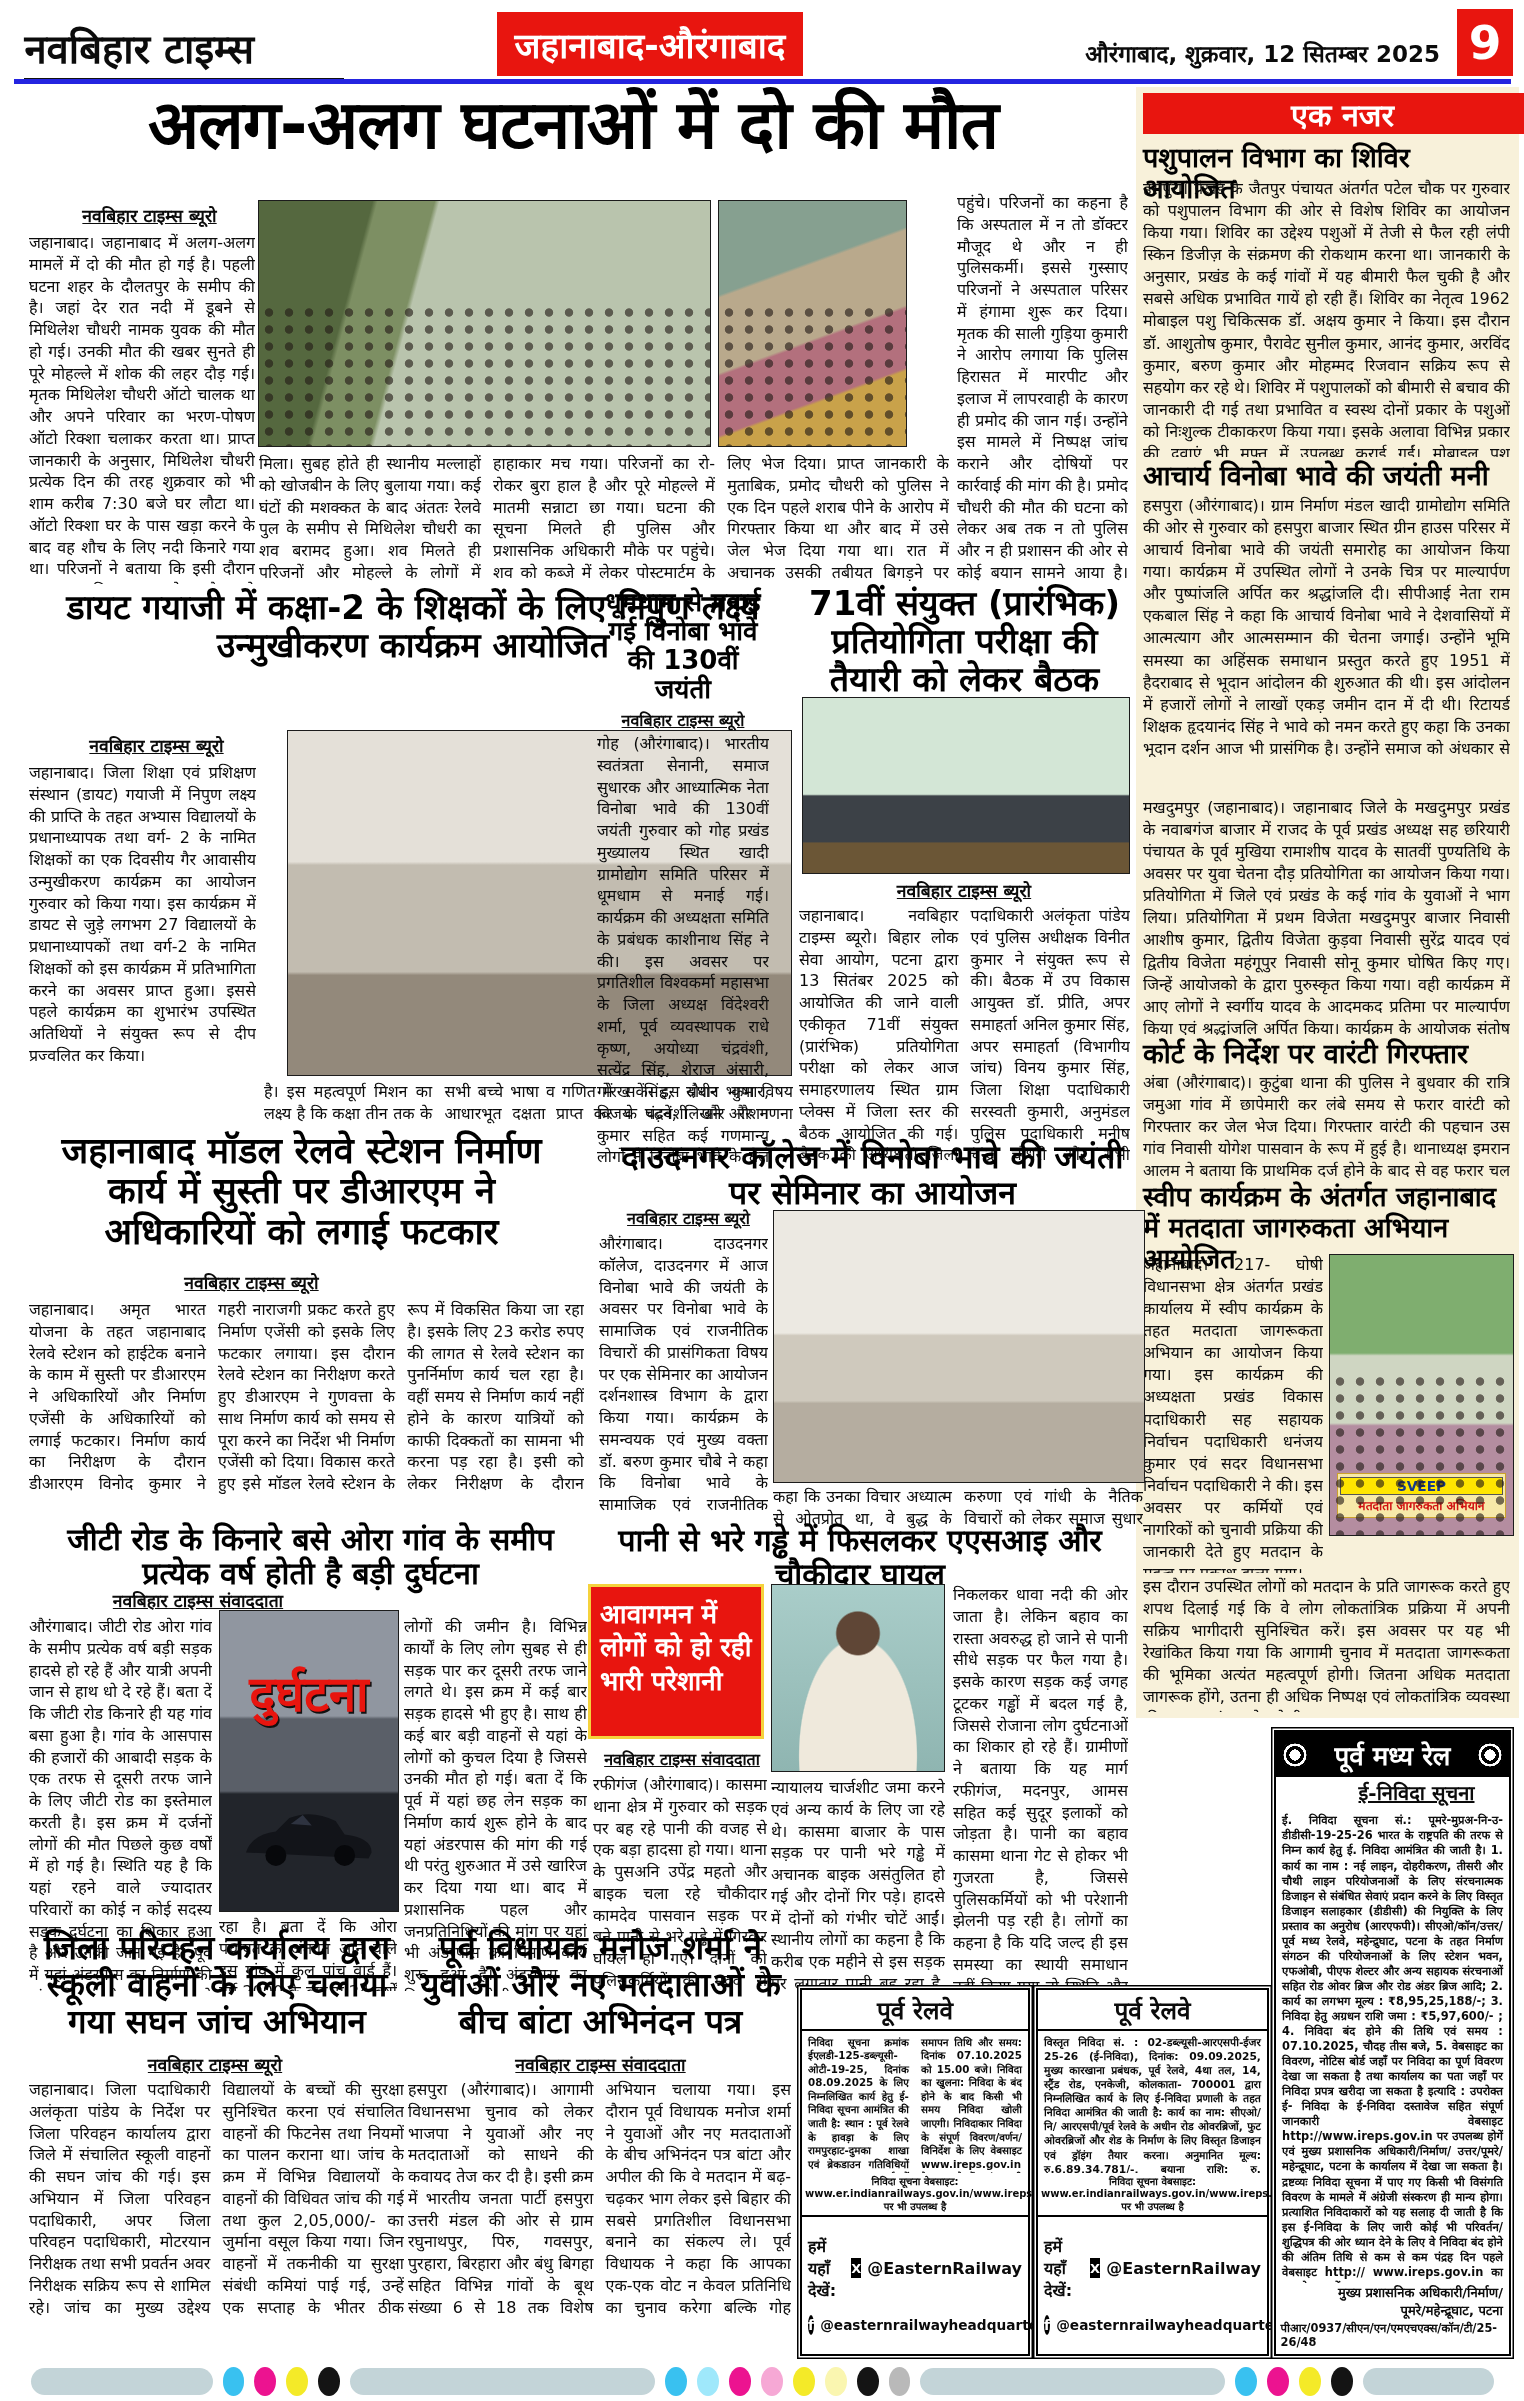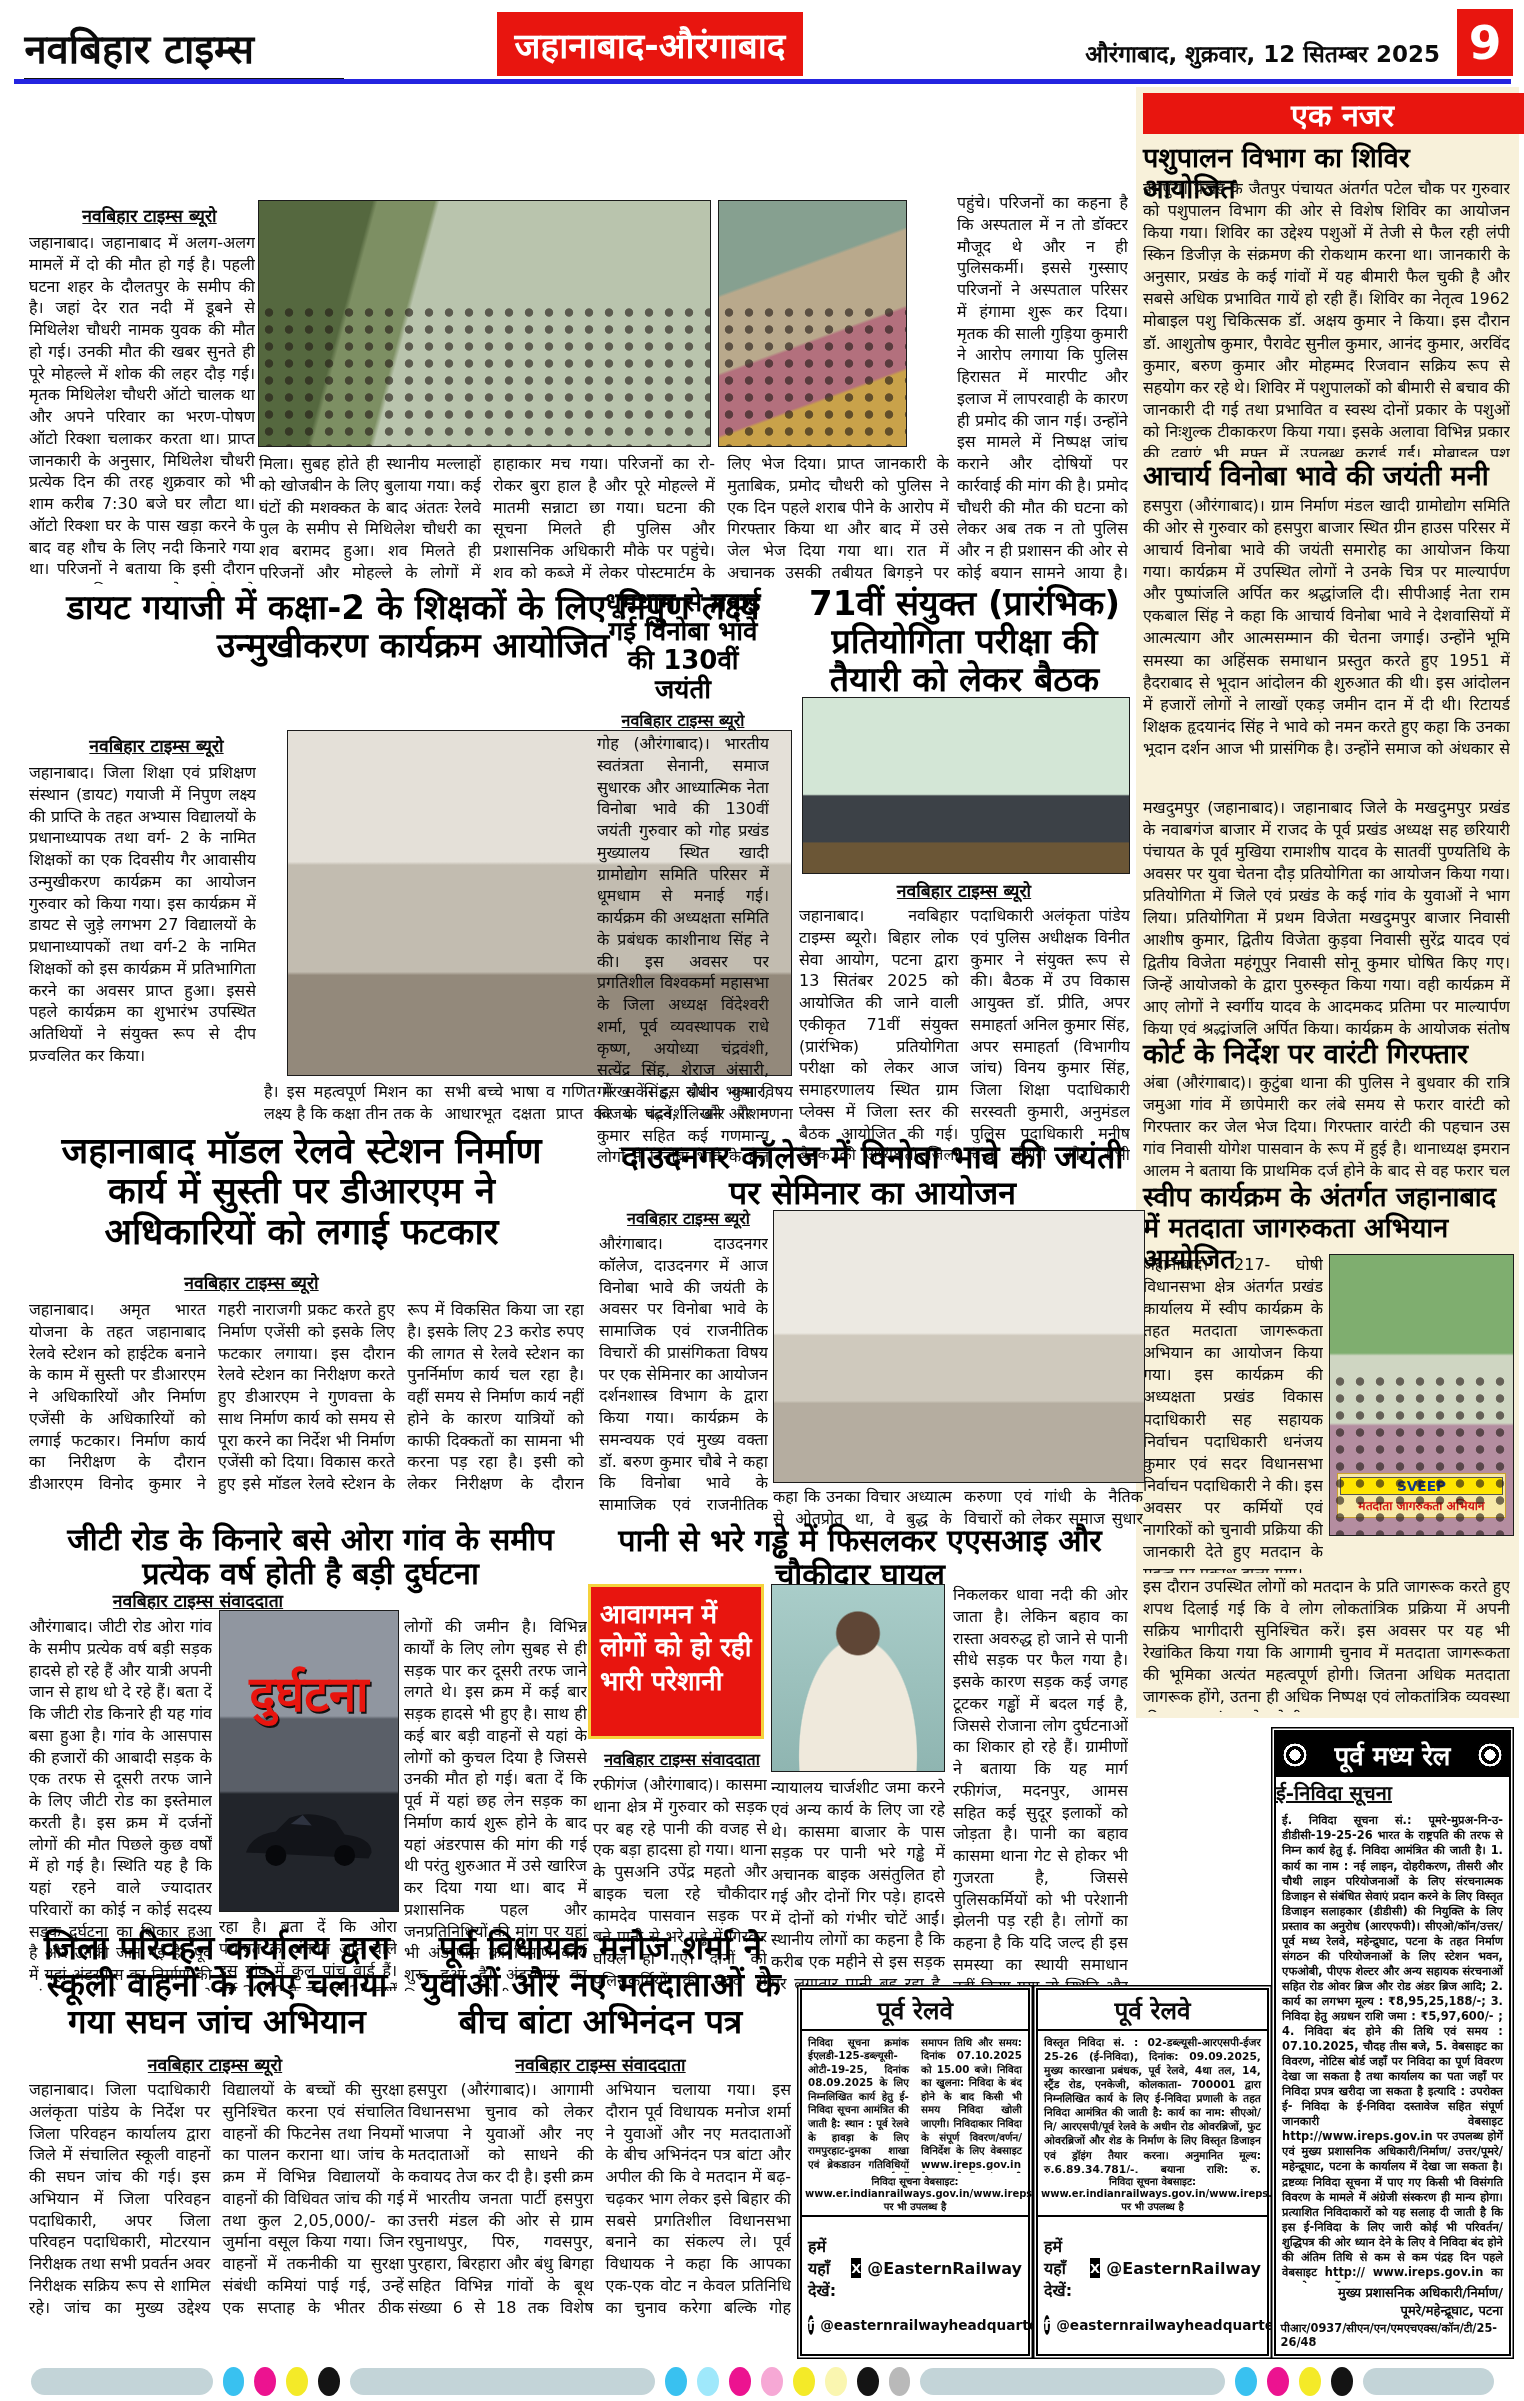--- a/index.html
+++ b/index.html
@@ -61,21 +61,21 @@
   .ad-social{border-top:2.3px solid #000;padding:4.6px 6.1px;font-weight:800;font-size:16px;}
   .ad-social div{display:flex;align-items:center;gap:6.1px;margin:14px 0;}
   .xicon{display:inline-flex;width:20px;height:20px;background:#000;color:#fff;align-items:center;justify-content:center;
          font-weight:900;font-size:13px;}
   .ficon{display:inline-flex;width:20px;height:20px;background:#000;color:#fff;border-radius:50%;align-items:center;
          justify-content:center;font-weight:900;font-size:13.7px;}
   .ad3-head{background:#000;color:#fff;display:flex;align-items:center;justify-content:space-between;padding:4.6px 6.1px;}
   .ad3-head .t{font-size:26px;font-weight:900;}
   .rail-logo{width:26px;height:26px;border-radius:50%;flex:0 0 auto;
              background:radial-gradient(circle,#fff 0 30%,#000 31% 48%,#fff 49% 62%,#000 63% 72%,#fff 73%);}
-  .ad-sub{font-size:20px;font-weight:900;text-decoration:underline;padding:2.3px 0;}
+  .ad-sub{font-size:20px;font-weight:900;text-align:center;text-decoration:underline;padding:2.3px 0;margin-left:48px;}
   .ad-sign{font-size:13px;font-weight:700;text-align:right;padding:0 6.1px;}
   .ad-pr{font-size:11.4px;font-weight:700;text-align:left;padding:1.5px 4.6px 4.6px;}
   
   .marks{display:flex;align-items:center;gap:10px;}
   .mbar{width:191px;height:27.4px;background:#c3d4d8;border-radius:13.7px;}
   .mdot{width:23px;height:29px;border-radius:50%;}
   .m-c{background:#39c1f0;}.m-c2{background:#9fe8fb;}.m-m{background:#ec1390;}.m-m2{background:#f6a8d5;}
   .m-y{background:#f4ea28;}.m-y2{background:#faf6b0;}.m-k{background:#141414;}.m-g{background:#b9b9b9;}
 </style>
 </head>
@@ -101,20 +101,21 @@
   <div class="abs sb-h" style="left:1143px;top:1181px;width:367px;height:66px;">स्वीप कार्यक्रम के अंतर्गत जहानाबाद में मतदाता जागरुकता अभियान आयोजित</div>
   <div class="abs sb-b" style="left:1143px;top:1254px;width:180px;height:319px;">जहानाबाद। 217- घोषी विधानसभा क्षेत्र अंतर्गत प्रखंड कार्यालय में स्वीप कार्यक्रम के तहत मतदाता जागरूकता अभियान का आयोजन किया गया। इस कार्यक्रम की अध्यक्षता प्रखंड विकास पदाधिकारी सह सहायक निर्वाचन पदाधिकारी धनंजय कुमार एवं सदर विधानसभा निर्वाचन पदाधिकारी ने की। इस अवसर पर कर्मियों एवं नागरिकों को चुनावी प्रक्रिया की जानकारी देते हुए मतदान के महत्व पर प्रकाश डाला गया।</div>
   <div class="abs photo ph-sveep crowd" style="left:1329px;top:1254px;width:183px;height:280px;">
     <div class="sveep-banner">
       <span class="t1">SVEEP</span>
       <span class="t2">मतदाता जागरुकता अभियान</span>
     </div>
   </div>
   <div class="abs sb-b" style="left:1143px;top:1576px;width:367px;height:136px;">इस दौरान उपस्थित लोगों को मतदान के प्रति जागरूक करते हुए शपथ दिलाई गई कि वे लोग लोकतांत्रिक प्रक्रिया में अपनी सक्रिय भागीदारी सुनिश्चित करें। इस अवसर पर यह भी रेखांकित किया गया कि आगामी चुनाव में मतदाता जागरूकता की भूमिका अत्यंत महत्वपूर्ण होगी। जितना अधिक मतदाता जागरूक होंगे, उतना ही अधिक निष्पक्ष एवं लोकतांत्रिक व्यवस्था की स्थापना संभव हो सकेगी।</div>
 
+  <div class="abs hl h-xl" style="left:23px;top:88px;width:1100px;height:96px;">अलग-अलग घटनाओं में दो की मौत</div>
   <div class="abs byline" style="left:43px;top:203px;width:213px;">नवबिहार टाइम्स ब्यूरो</div>
   <div class="abs photo ph-river crowd" style="left:258px;top:200px;width:451px;height:245px;"></div>
   <div class="abs photo ph-hospital crowd" style="left:718px;top:200px;width:187px;height:245px;"></div>
   <div class="abs body-txt" style="left:29px;top:232px;width:226px;height:352px;">जहानाबाद। जहानाबाद में अलग-अलग मामलें में दो की मौत हो गई है। पहली घटना शहर के दौलतपुर के समीप की है। जहां देर रात नदी में डूबने से मिथिलेश चौधरी नामक युवक की मौत हो गई। उनकी मौत की खबर सुनते ही पूरे मोहल्ले में शोक की लहर दौड़ गई। मृतक मिथिलेश चौधरी ऑटो चालक था और अपने परिवार का भरण-पोषण ऑटो रिक्शा चलाकर करता था। प्राप्त जानकारी के अनुसार, मिथिलेश चौधरी प्रत्येक दिन की तरह शुक्रवार को भी शाम करीब 7:30 बजे घर लौटा था। ऑटो रिक्शा घर के पास खड़ा करने के बाद वह शौच के लिए नदी किनारे गया था। परिजनों ने बताया कि इसी दौरान शायद वह फिसल गया होगा और गहरे पानी में चला गया। देर रात तक जब वे घर वापस नहीं आए, तो परिजनों को आशंका हुई। उन्होंने रातभर नदी किनारे और आसपास के इलाके में उनकी तलाश की, लेकिन कोई सुराग नहीं</div>
   <div class="abs body-txt cols3" style="left:259px;top:453px;width:690px;height:131px;">मिला। सुबह होते ही स्थानीय मल्लाहों को खोजबीन के लिए बुलाया गया। कई घंटों की मशक्कत के बाद अंततः रेलवे पुल के समीप से मिथिलेश चौधरी का शव बरामद हुआ। शव मिलते ही परिजनों और मोहल्ले के लोगों में हाहाकार मच गया। परिजनों का रो-रोकर बुरा हाल है और पूरे मोहल्ले में मातमी सन्नाटा छा गया। घटना की सूचना मिलते ही पुलिस और प्रशासनिक अधिकारी मौके पर पहुंचे। शव को कब्जे में लेकर पोस्टमार्टम के लिए भेज दिया। प्राप्त जानकारी के मुताबिक, प्रमोद चौधरी को पुलिस ने एक दिन पहले शराब पीने के आरोप में गिरफ्तार किया था और बाद में उसे जेल भेज दिया गया था। रात में अचानक उसकी तबीयत बिगड़ने पर पुलिस उसे इलाज के लिए सदर अस्पताल लेकर आई। इलाज के दौरान ही उसकी मौत हो गई। परिजनों का कहना है कि जब सब कुछ सामान्य था तो अचानक मौत कैसे हो गई? मौत की खबर सुनते ही प्रमोद के परिजन सदर अस्पताल पहुंचे और आरोप लगाते हुए कहा कि मारपीट के कारण ही प्रमोद की जान गई।</div>
   <div class="abs body-txt" style="left:957px;top:192px;width:171px;height:392px;">पहुंचे। परिजनों का कहना है कि अस्पताल में न तो डॉक्टर मौजूद थे और न ही पुलिसकर्मी। इससे गुस्साए परिजनों ने अस्पताल परिसर में हंगामा शुरू कर दिया। मृतक की साली गुड़िया कुमारी ने आरोप लगाया कि पुलिस हिरासत में मारपीट और इलाज में लापरवाही के कारण ही प्रमोद की जान गई। उन्होंने इस मामले में निष्पक्ष जांच कराने और दोषियों पर कार्रवाई की मांग की है। प्रमोद चौधरी की मौत की घटना को लेकर अब तक न तो पुलिस और न ही प्रशासन की ओर से कोई बयान सामने आया है। स्थानीय लोगों का कहना है कि पुलिस हिरासत में कैदियों के साथ मारपीट की घटनाएं बेहद चिंताजनक हैं। यदि किसी आरोपित की तबीयत बिगड़ती है तो उसका समय पर और सही इलाज होना जरूरी है। फिलहाल, पुलिस ने शव को पोस्टमार्टम के लिए भेज दिया है। डॉक्टरों का कहना है कि रिपोर्ट आने के बाद ही मौत का वास्तविक कारण स्पष्ट हो सकेगा।</div>
 
   <div class="abs hl h-lg" style="left:30.5px;top:588px;width:765px;height:46px;font-size:34px;">डायट गयाजी में कक्षा-2 के शिक्षकों के लिए निपुण लक्ष्य उन्मुखीकरण कार्यक्रम आयोजित</div>
   <div class="abs byline" style="left:61px;top:733px;width:191px;">नवबिहार टाइम्स ब्यूरो</div>
   <div class="abs photo ph-lamp" style="left:287px;top:730px;width:503px;height:344px;"></div>

